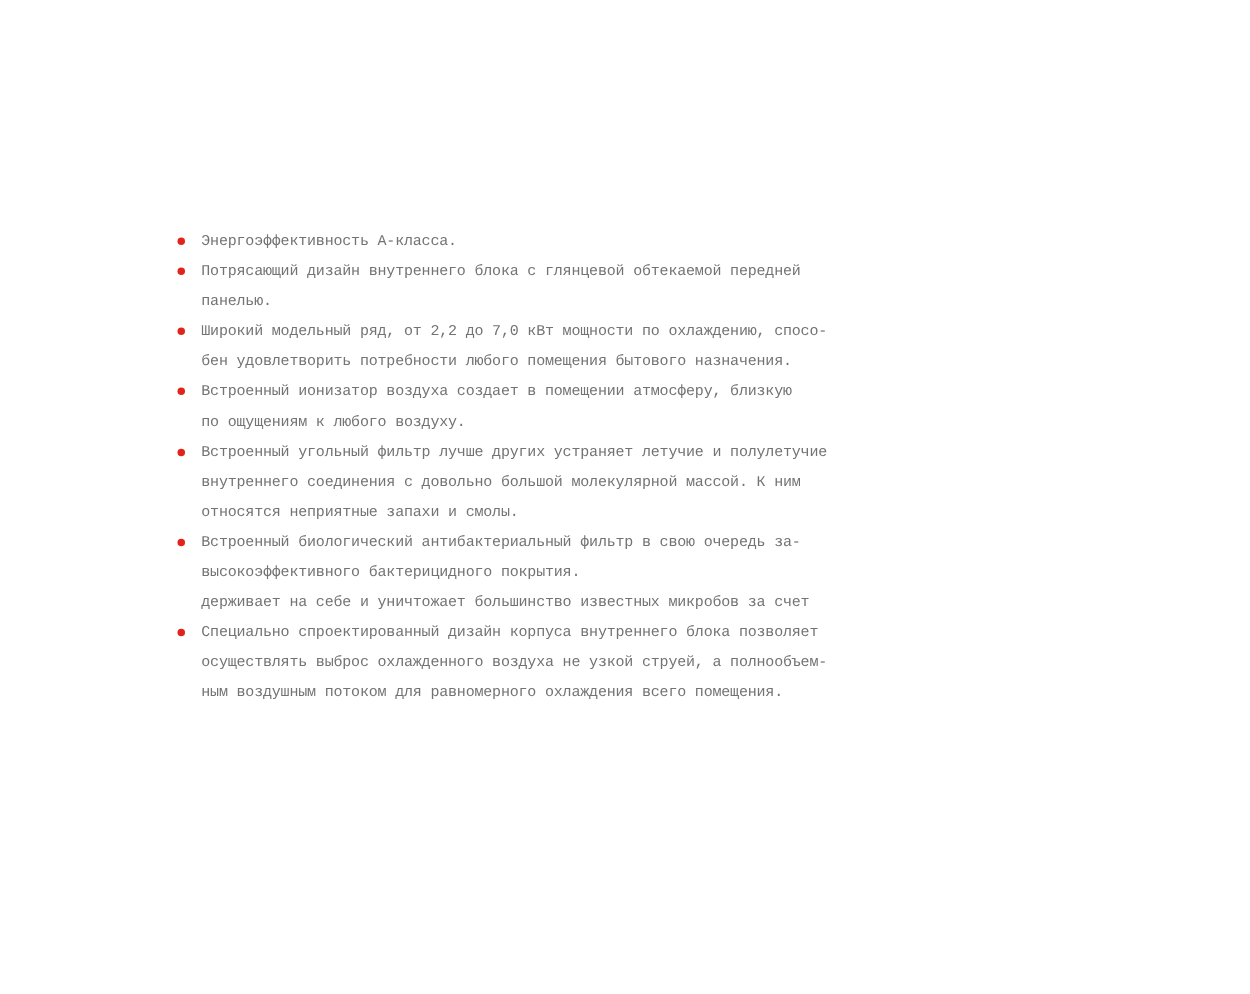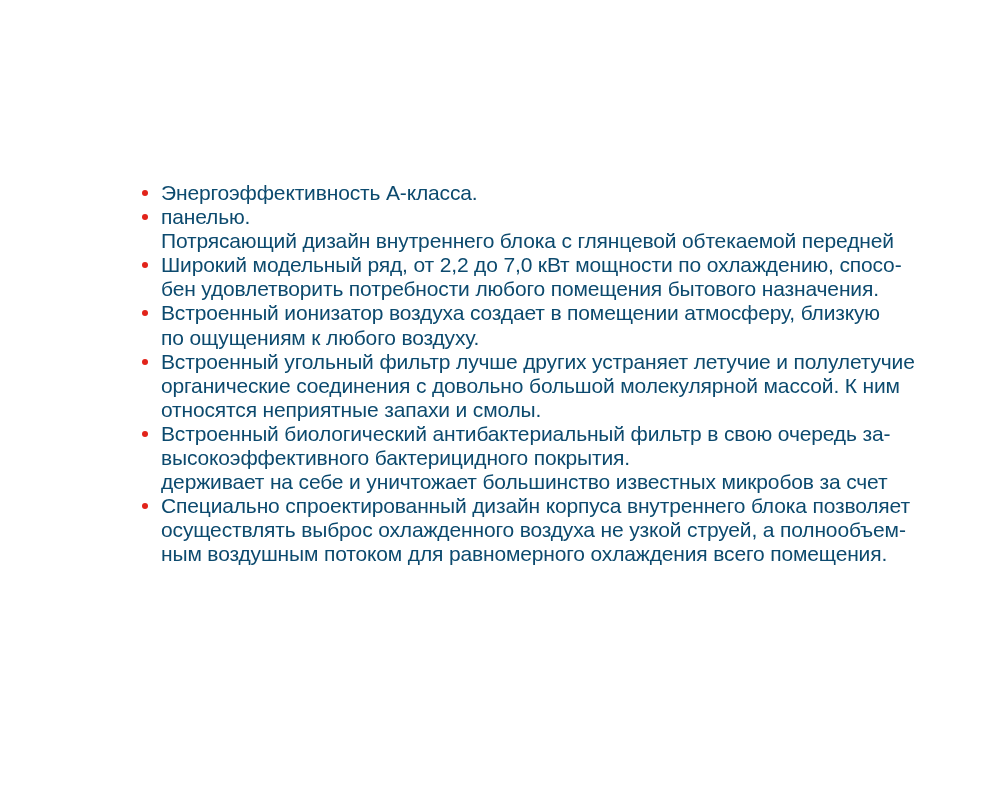--- a/index.html
+++ b/index.html
@@ -4,60 +4,60 @@
 <style>
   html, body { margin: 0; padding: 0; background: #ffffff; }
   body { width: 1000px; height: 795px; position: relative; overflow: hidden; }
   .list {
     position: absolute;
     left: 139px;
     top: 181px;
     width: 730px;
     margin: 0; padding: 0;
     list-style: none;
-    font-family: Liberation Sans, sans-serif;
-    font-size: 21px;
+    font-family: Liberation Mono, monospace;
+    font-size: 12px;
     line-height: 24.1px;
-    color: #0c4a6e;
+    color: #737373;
     letter-spacing: -0.15px;
   }
   .item { position: relative; padding-left: 22px; }
   .bullet {
     position: absolute; left: 3px; top: 9px;
     width: 6px; height: 6px; border-radius: 50%;
   }
   .line { display: block; white-space: nowrap; }
 </style>
 </head>
 <body>
 
 <ul class="list">
   <li class="item">
     <span class="bullet" style="background: rgb(226, 35, 26);"></span>
     <span class="line">Энергоэффективность А-класса.</span>
   </li>
   <li class="item">
     <span class="bullet" style="background: rgb(226, 35, 26);"></span>
+    <span class="line">Потрясающий дизайн внутреннего блока с глянцевой обтекаемой передней</span>
     <span class="line">панелью.</span>
-    <span class="line">Потрясающий дизайн внутреннего блока с глянцевой обтекаемой передней</span>
   </li>
   <li class="item">
     <span class="bullet" style="background: rgb(226, 35, 26);"></span>
     <span class="line">Широкий модельный ряд, от 2,2 до 7,0 кВт мощности по охлаждению, спосо-</span>
     <span class="line">бен удовлетворить потребности любого помещения бытового назначения.</span>
   </li>
   <li class="item">
     <span class="bullet" style="background: rgb(226, 35, 26);"></span>
     <span class="line">Встроенный ионизатор воздуха создает в помещении атмосферу, близкую</span>
     <span class="line">по ощущениям к любого воздуху.</span>
   </li>
   <li class="item">
     <span class="bullet" style="background: rgb(226, 35, 26);"></span>
     <span class="line">Встроенный угольный фильтр лучше других устраняет летучие и полулетучие</span>
-    <span class="line">органические соединения с довольно большой молекулярной массой. К ним</span>
+    <span class="line">внутреннего соединения с довольно большой молекулярной массой. К ним</span>
     <span class="line">относятся неприятные запахи и смолы.</span>
   </li>
   <li class="item">
     <span class="bullet" style="background: rgb(226, 35, 26);"></span>
     <span class="line">Встроенный биологический антибактериальный фильтр в свою очередь за-</span>
     <span class="line">высокоэффективного бактерицидного покрытия.</span>
     <span class="line">держивает на себе и уничтожает большинство известных микробов за счет</span>
   </li>
   <li class="item">
     <span class="bullet" style="background: rgb(226, 35, 26);"></span>

